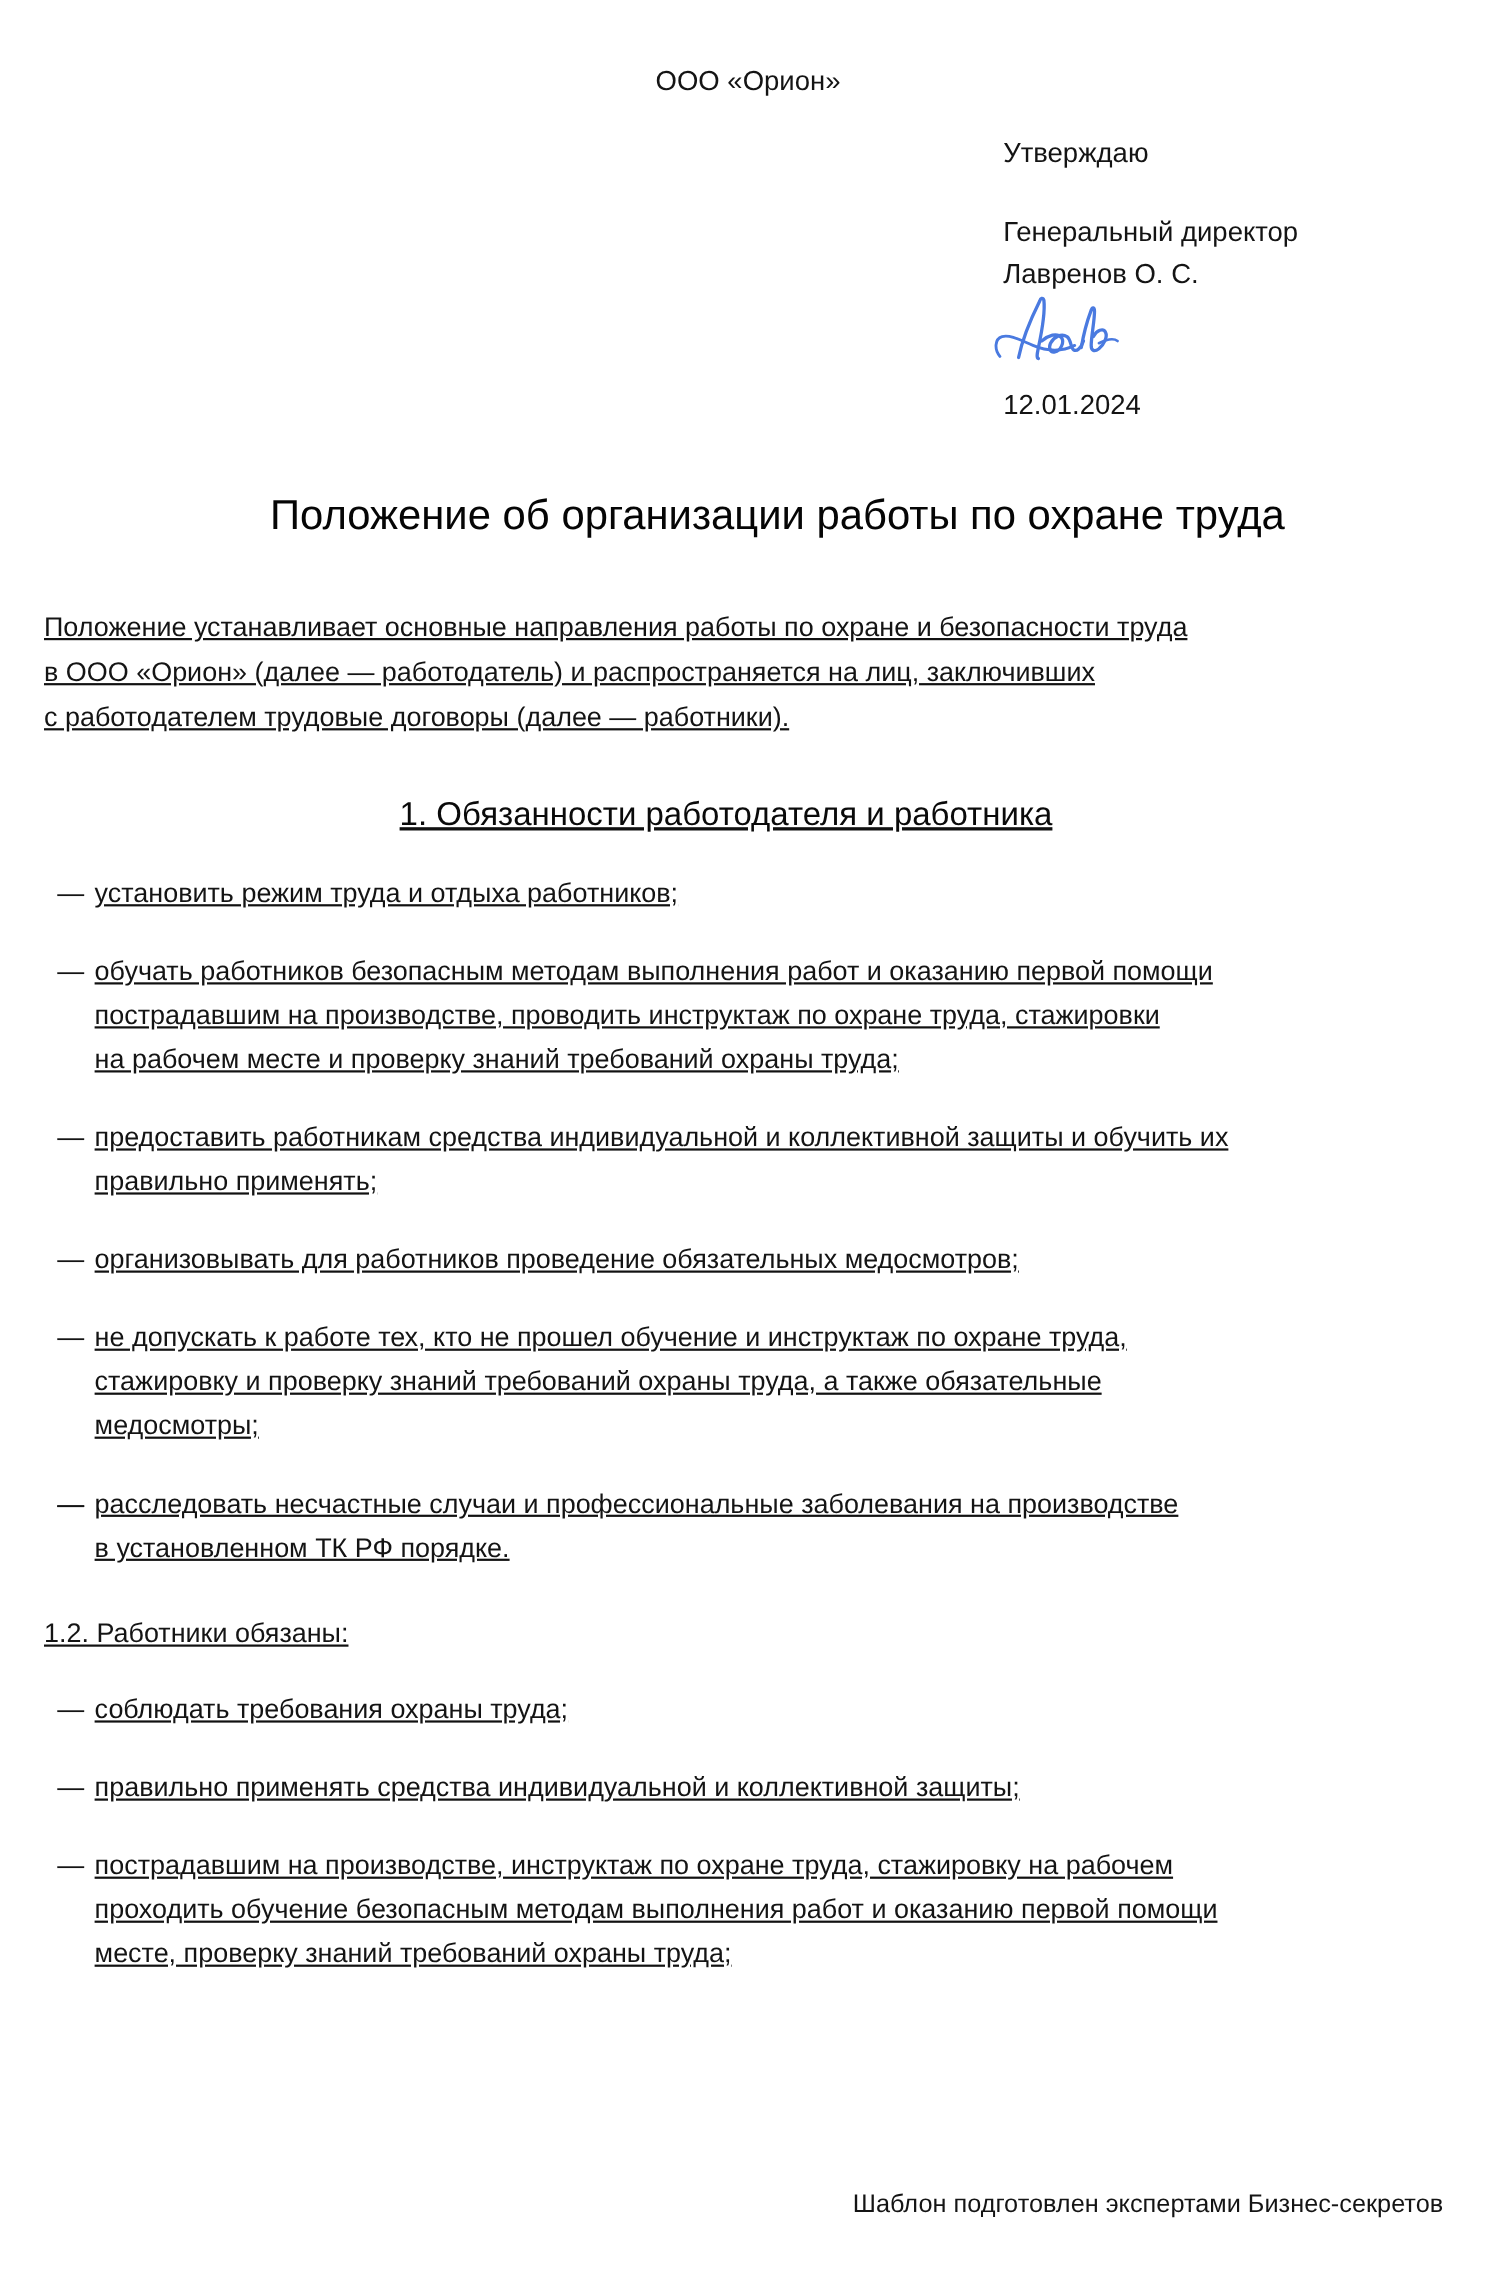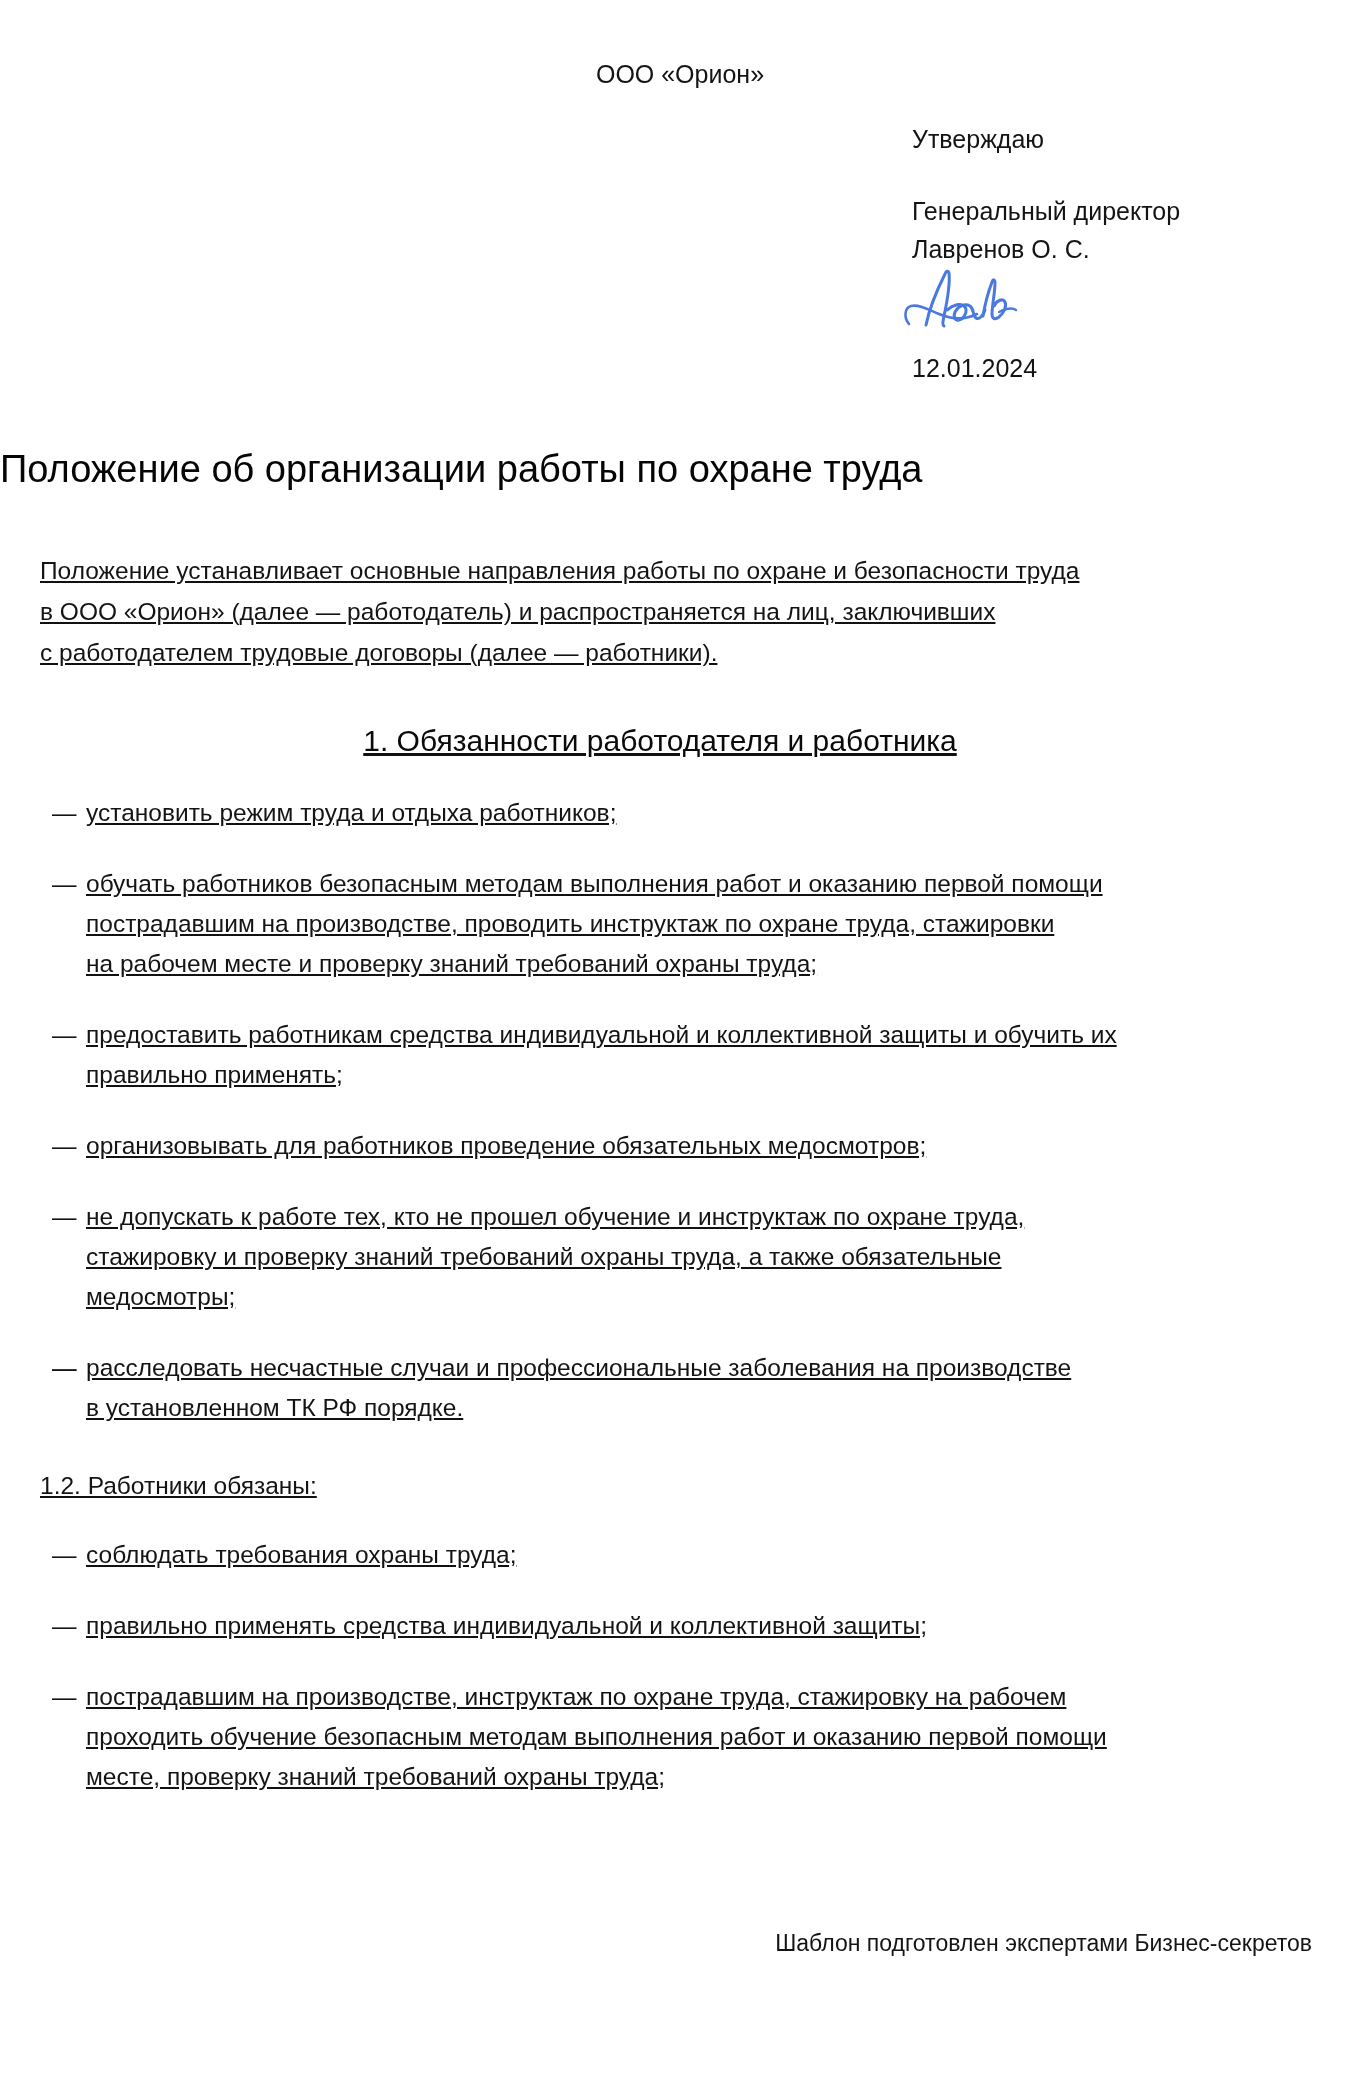--- a/index.html
+++ b/index.html
@@ -68,21 +68,21 @@
     line-height: 32px;
     color: #141414;
   }
 
   
   .doc-title {
     position: absolute;
     top: 444px;
     left: 0;
     width: 1168px;
-    text-align: left;
+    text-align: right;
     font-size: 38px;
     line-height: 50px;
     font-weight: 400;
     color: #050505;
     margin: 0;
   }
 
   
   .content {
     position: absolute;
@@ -135,21 +135,21 @@
   ul.bullets li .dash {
     position: absolute;
     left: 12px;
     top: 0;
   }
   ul.bullets li .txt { display: block; }
   ul.bullets li .txt span { display: block; white-space: pre-wrap; }
 
   .footer {
     position: absolute;
-    top: 1928px;
+    top: 1988px;
     left: 0;
     width: 1360px;
     text-align: right;
     padding-right: 48px;
     font-size: 23px;
     line-height: 30px;
     color: #141414;
   }
 </style>
 </head>

